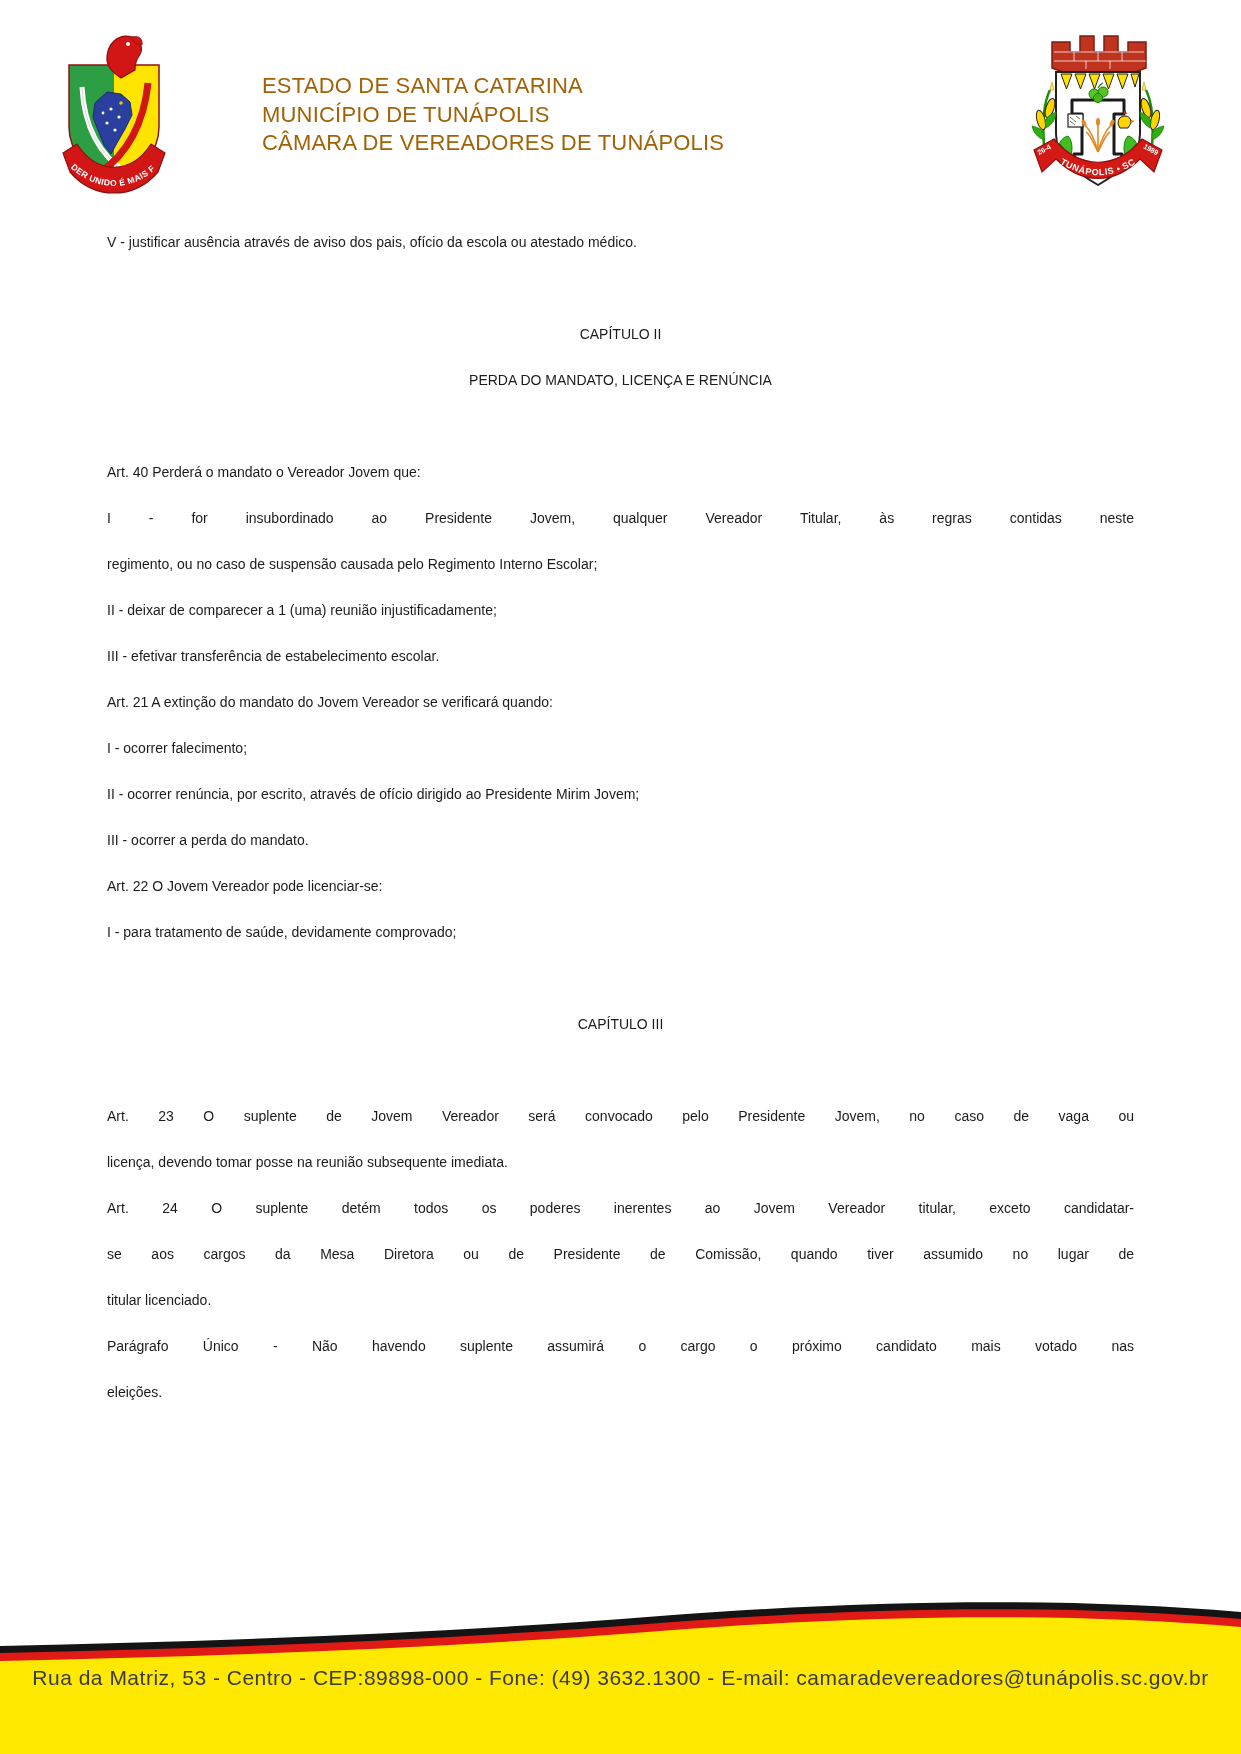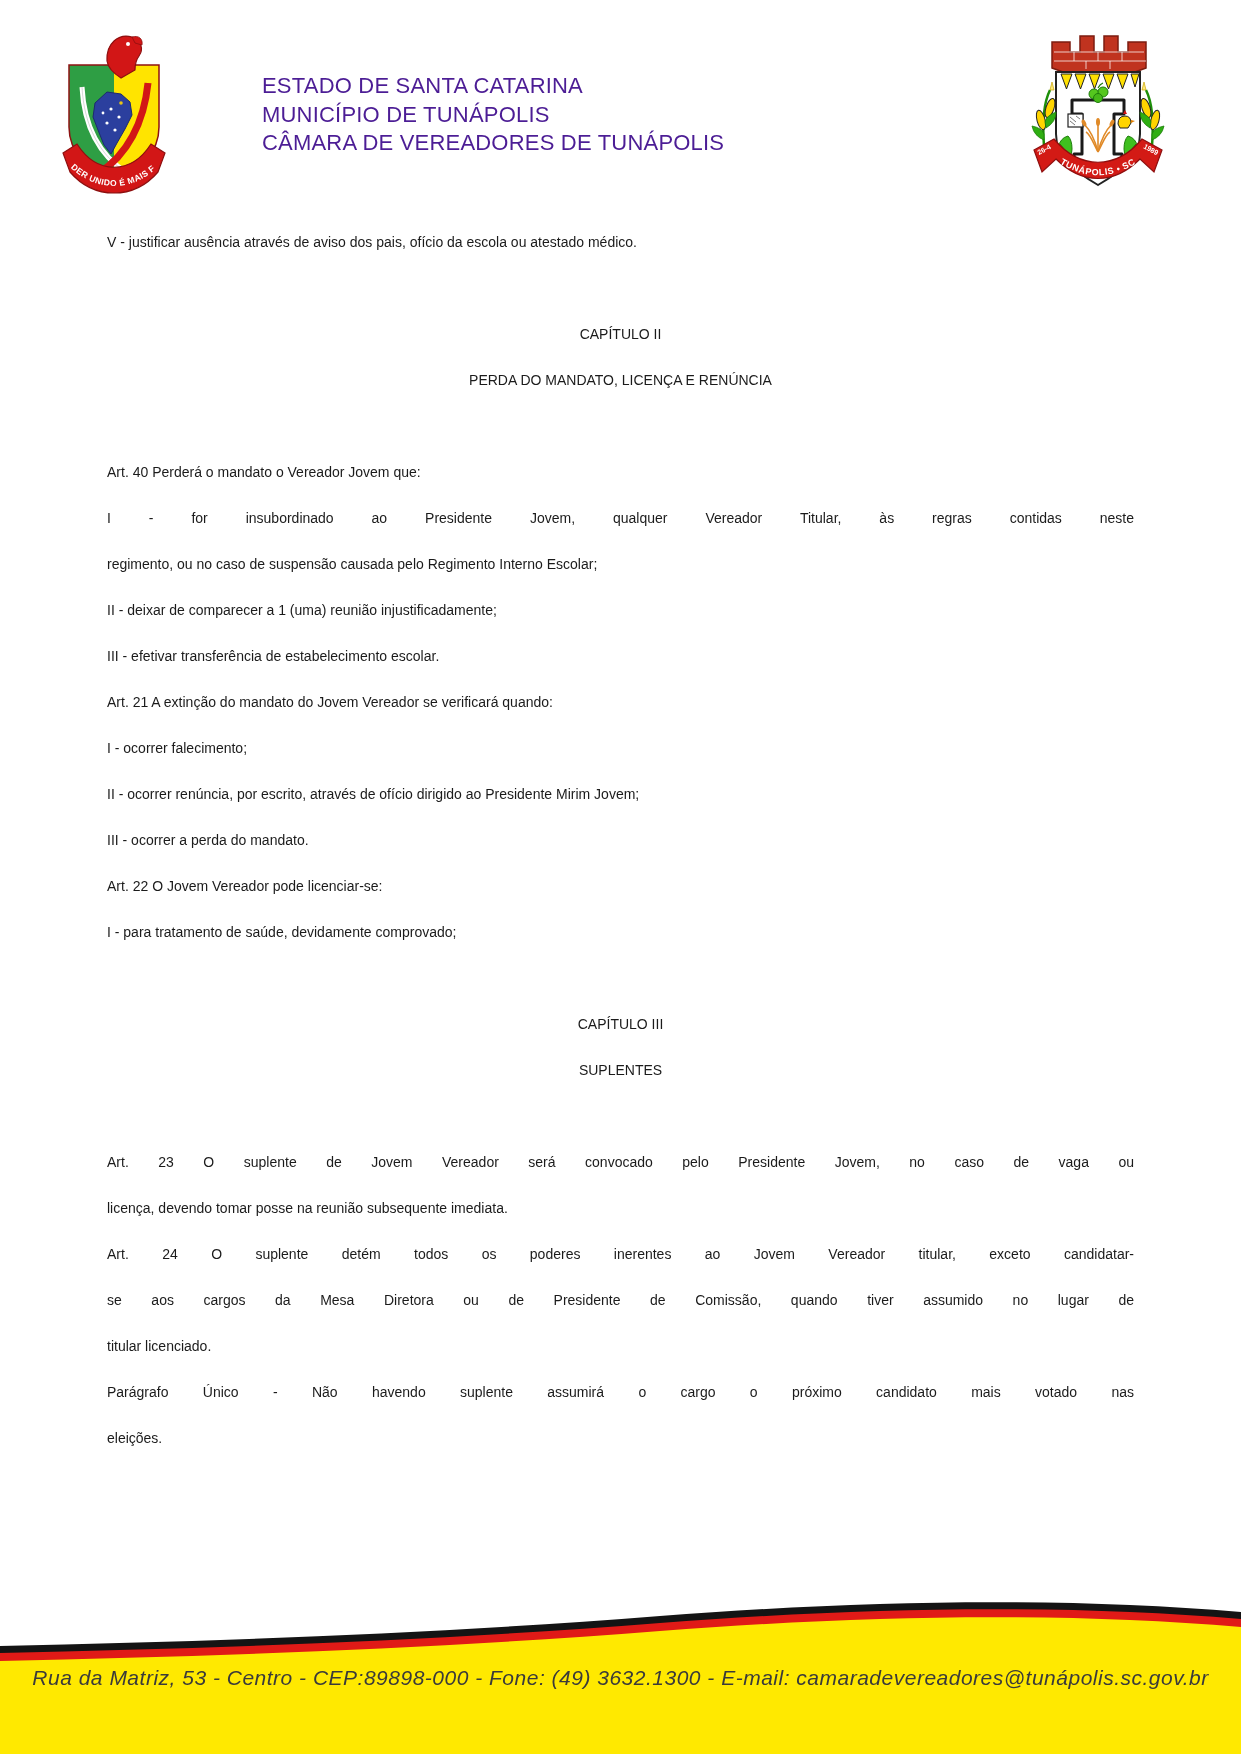--- a/index.html
+++ b/index.html
@@ -7,39 +7,39 @@
   .page {
     position:relative; width:1241px; height:1754px;
     background:#ffffff; overflow:hidden; margin:0 auto;
     font-family:"Liberation Sans", sans-serif;
   }
   
   .crest-left  { position:absolute; left:55px;  top:25px;  width:118px; height:178px; }
   .crest-right { position:absolute; left:1028px; top:28px; width:140px; height:168px; }
   .org-block {
     position:absolute; left:262px; top:72px;
-    font-size:22px; line-height:28.6px; color:#4c1d95;
+    font-size:22px; line-height:28.6px; color:#a16207;
     letter-spacing:0.2px; white-space:nowrap;
   }
   
   .doc-body {
     position:absolute; left:107px; top:219px; width:1027px;
     font-size:14px; color:#1b1b1b;
   }
   .ln { line-height:46px; min-height:46px; text-align:left; }
   .just { text-align:justify; text-align-last:justify; }
   .hc { text-align:center; font-weight:normal; }
   .c  { text-align:center; }
   .gap { margin-top:46px; }
   
   .footer-wave { position:absolute; left:0; bottom:0; width:1241px; height:170px; display:block; }
   .footer-address {
     position:absolute; left:0; top:1666px; width:1241px;
     text-align:center; font-size:21px; letter-spacing:0.5px;
-    color:#3a3a3a; z-index:2;font-style:italic;
+    color:#3a3a3a; z-index:2;
   }
 </style>
 </head>
 <body>
 
 <div class="page">
 
   <svg class="crest-left" viewBox="0 0 118 178" xmlns="http://www.w3.org/2000/svg">
     <defs>
       <clipPath id="shieldL">
@@ -177,21 +177,20 @@
       <div class="ln">III - efetivar transferência de estabelecimento escolar.</div>
       <div class="ln">Art. 21 A extinção do mandato do Jovem Vereador se verificará quando:</div>
       <div class="ln">I - ocorrer falecimento;</div>
       <div class="ln">II - ocorrer renúncia, por escrito, através de ofício dirigido ao Presidente Mirim Jovem;</div>
       <div class="ln">III - ocorrer a perda do mandato.</div>
       <div class="ln">Art. 22 O Jovem Vereador pode licenciar-se:</div>
       <div class="ln">I - para tratamento de saúde, devidamente comprovado;</div>
     </div>
 
     <div class="ln hc gap">CAPÍTULO III</div>
-    <div class="ln c">SUPLENTES</div>
 
     <div class="gap">
       <div class="ln just">Art. 23 O suplente de Jovem Vereador será convocado pelo Presidente Jovem, no caso de vaga ou</div>
       <div class="ln">licença, devendo tomar posse na reunião subsequente imediata.</div>
       <div class="ln just">Art. 24 O suplente detém todos os poderes inerentes ao Jovem Vereador titular, exceto candidatar-</div>
       <div class="ln just">se aos cargos da Mesa Diretora ou de Presidente de Comissão, quando tiver assumido no lugar de</div>
       <div class="ln">titular licenciado.</div>
       <div class="ln just">Parágrafo Único - Não havendo suplente assumirá o cargo o próximo candidato mais votado nas</div>
       <div class="ln">eleições.</div>
     </div>

